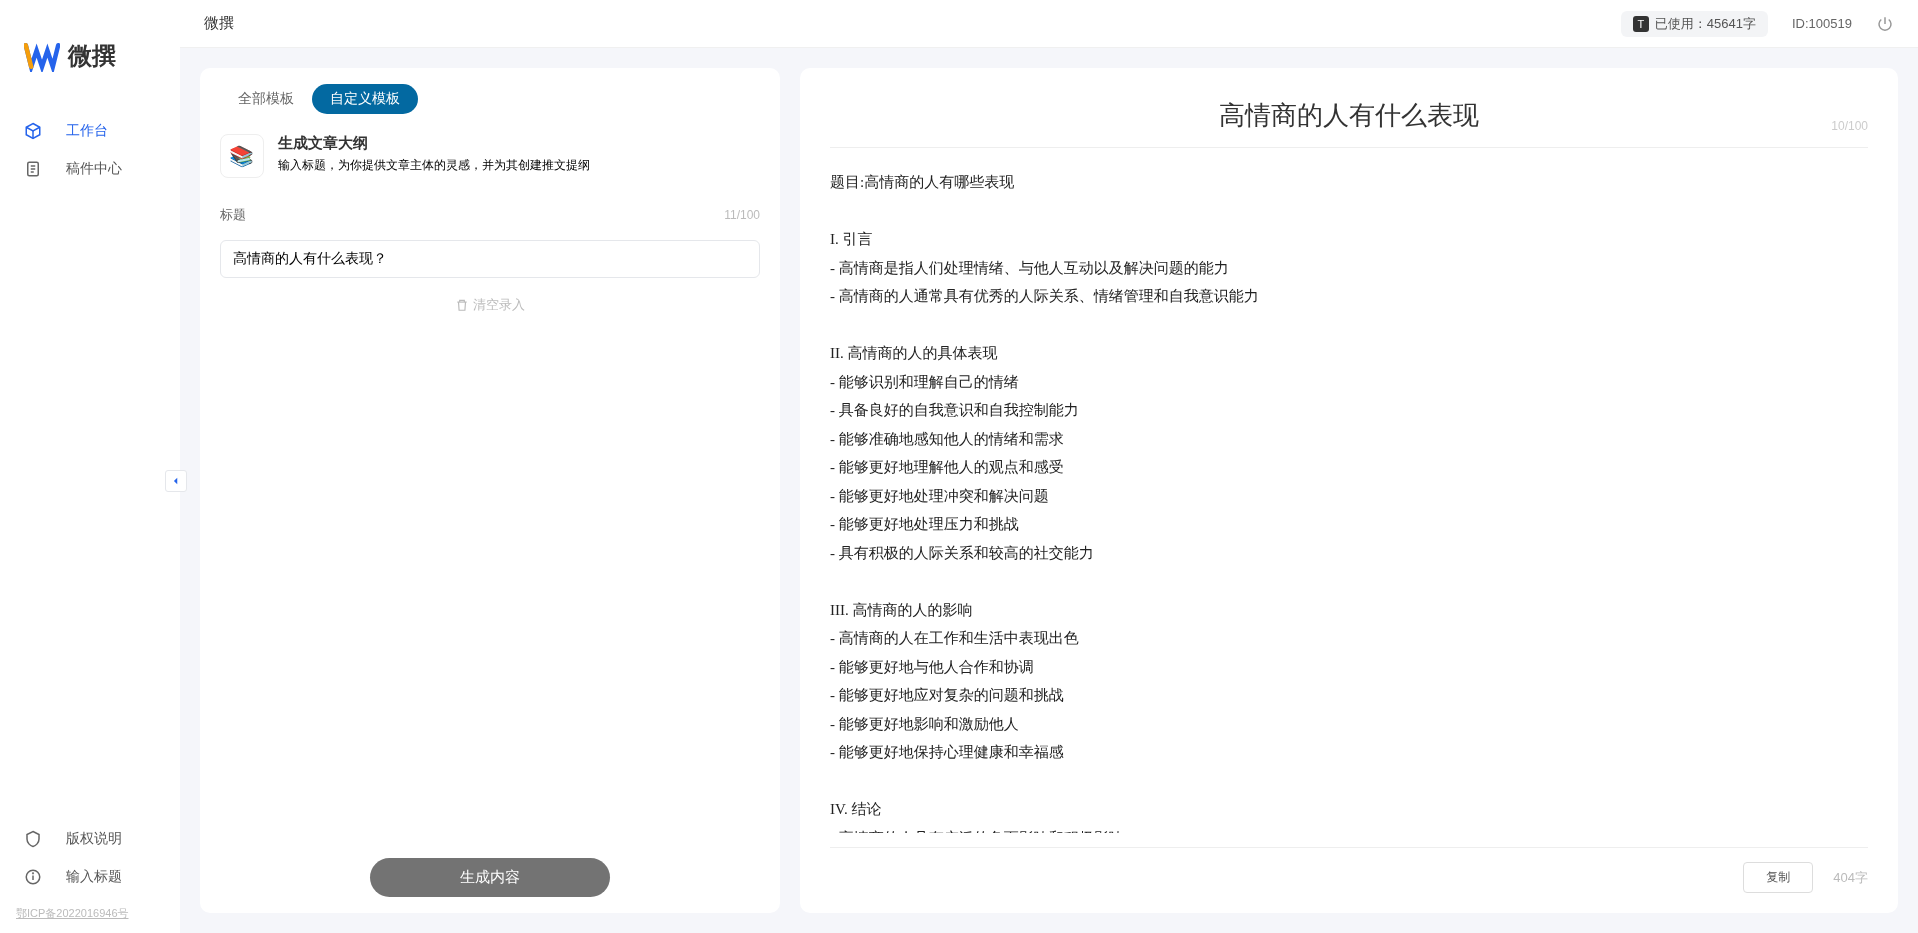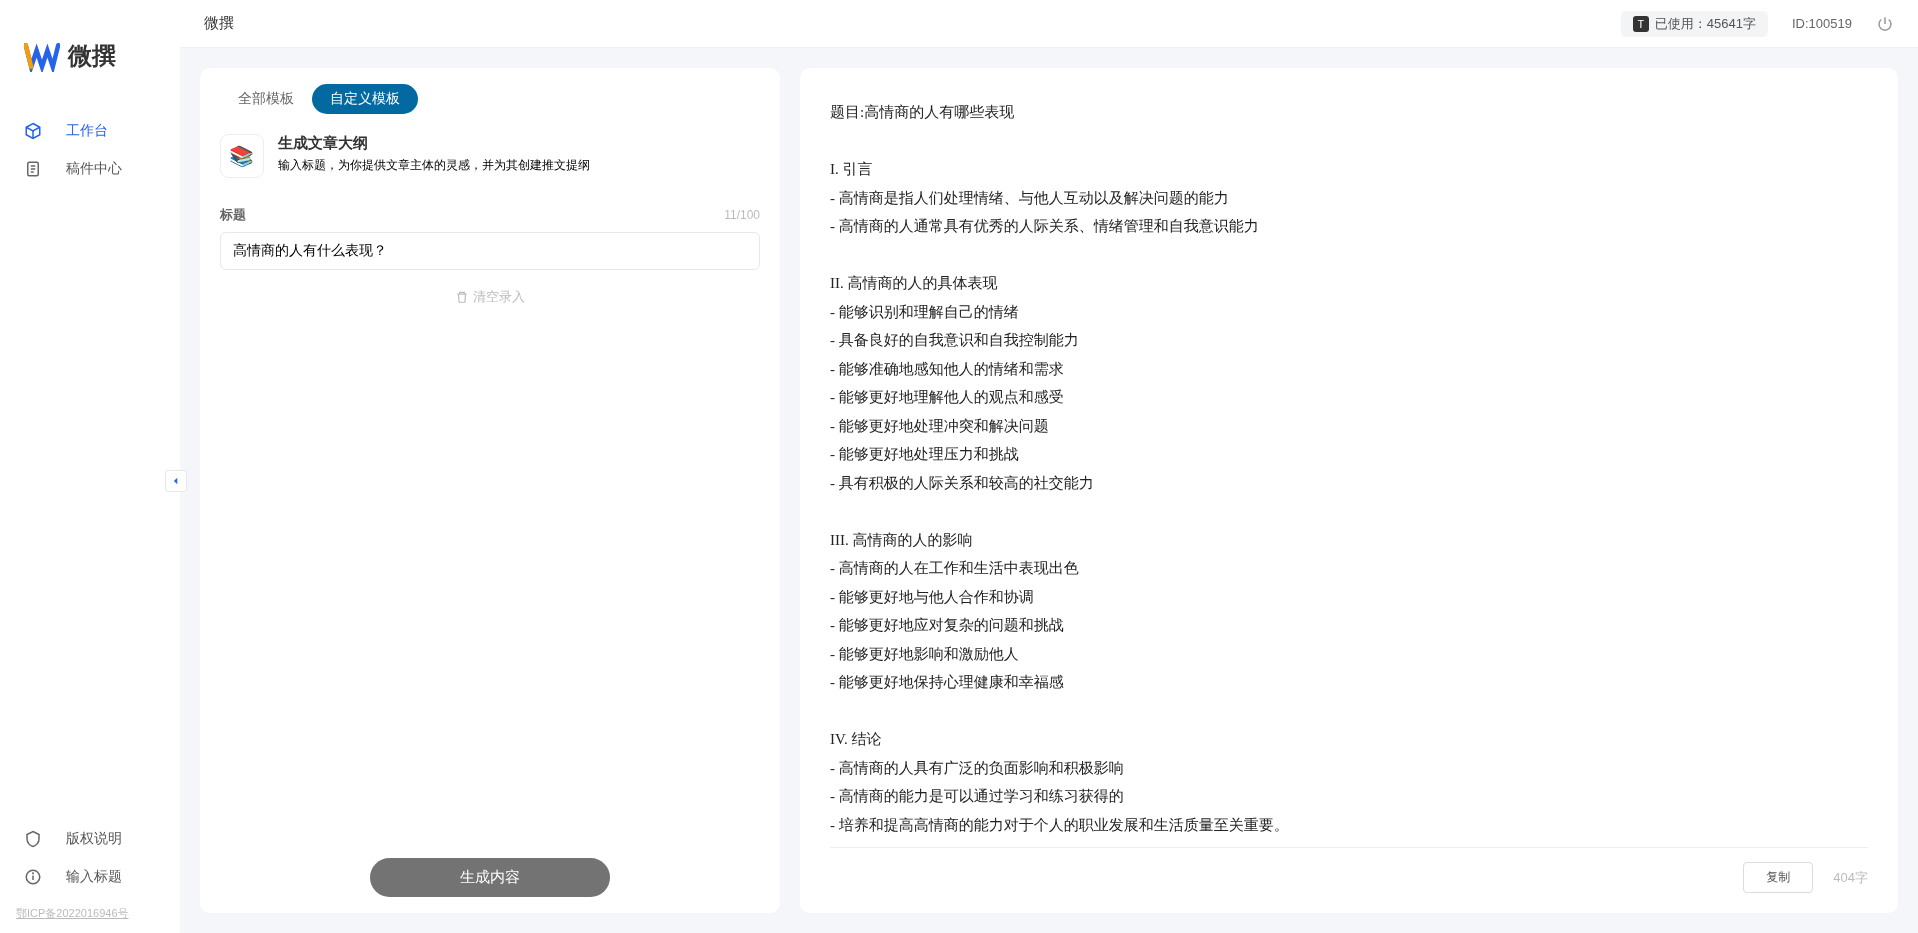--- a/index.html
+++ b/index.html
@@ -27,23 +27,23 @@
 .left-panel, .right-panel { background: #fff; border-radius: 10px; display: flex; flex-direction: column; }
 .left-panel { width: 580px; padding: 16px 20px; }
 .tabs { display: flex; margin-bottom: 20px; }
 .tab { padding: 6px 18px; border-radius: 16px; font-size: 14px; cursor: pointer; color: #666; }
 .tab.active { background: #0369a1; color: #fff; }
 .template-card { display: flex; gap: 14px; align-items: flex-start; margin-bottom: 28px; }
 .template-icon { width: 44px; height: 44px; border-radius: 8px; background: #fff; border: 1px solid #eee; display: flex; align-items: center; justify-content: center; font-size: 20px; }
 .template-info .name { font-weight: 600; font-size: 15px; margin-bottom: 4px; }
 .template-info .desc { font-size: 12px; color: #000000; }
 .field-label-row { display: flex; justify-content: space-between; align-items: baseline; margin-bottom: 8px; }
-.field-label { font-size: 13px; color: #666; font-weight: bold; }
+.field-label { font-size: 13px; color: #666; }
 .field-counter { font-size: 12px; color: #bbb; }
-.text-input { width: 100%; border: 1px solid #e5e7eb; border-radius: 6px; padding: 10px 12px; font-size: 14px; outline: none; }
+.text-input { width: 100%; border: 1px solid #e5e7eb; border-radius: 6px; padding: 10px 12px; font-size: 14px; outline: none; margin-top: 8px; }
 .clear-input { display: flex; align-items: center; justify-content: center; gap: 4px; color: #bbb; font-size: 13px; margin-top: 18px; cursor: pointer; }
 .left-spacer { flex: 1; }
 .generate-btn { align-self: center; width: 240px; padding: 10px 0; background: #737373; color: #fff; border: none; border-radius: 20px; font-size: 15px; cursor: pointer; }
 .right-panel { flex: 1; padding: 30px 30px 20px; }
 .doc-title-row { position: relative; border-bottom: 1px solid #eee; margin-bottom: 20px; padding-bottom: 14px; }
 .doc-title { font-size: 26px; font-weight: 400; text-align: center; font-family: "Songti SC", SimSun, serif; }
 .doc-title-counter { position: absolute; right: 0; bottom: 14px; font-size: 12px; color: #ccc; }
 .doc-body { flex: 1; font-size: 15px; line-height: 1.9; white-space: pre-wrap; font-family: "Songti SC", SimSun, serif; color: #222; overflow: auto; }
 .doc-footer { display: flex; justify-content: flex-end; align-items: center; gap: 20px; border-top: 1px solid #eee; padding-top: 14px; margin-top: 14px; }
 .copy-btn { border: 1px solid #ddd; background: #fff; padding: 6px 22px; border-radius: 4px; font-size: 12px; color: #555; cursor: pointer; }
@@ -155,20 +155,24 @@
               <path d="M8 7 V4 H16 V7"></path>
               <path d="M6 7 L7 21 H17 L18 7"></path>
             </svg>
           <span>清空录入</span>
         </div>
         <div class="left-spacer"></div>
         <button class="generate-btn">生成内容</button>
       </div>
 
       <div class="right-panel">
+        <div class="doc-title-row">
+          <div class="doc-title">高情商的人有什么表现</div>
+          <div class="doc-title-counter">10/100</div>
+        </div>
         <div class="doc-body">题目:高情商的人有哪些表现
 
 I. 引言
 - 高情商是指人们处理情绪、与他人互动以及解决问题的能力
 - 高情商的人通常具有优秀的人际关系、情绪管理和自我意识能力
 
 II. 高情商的人的具体表现
 - 能够识别和理解自己的情绪
 - 具备良好的自我意识和自我控制能力
 - 能够准确地感知他人的情绪和需求

